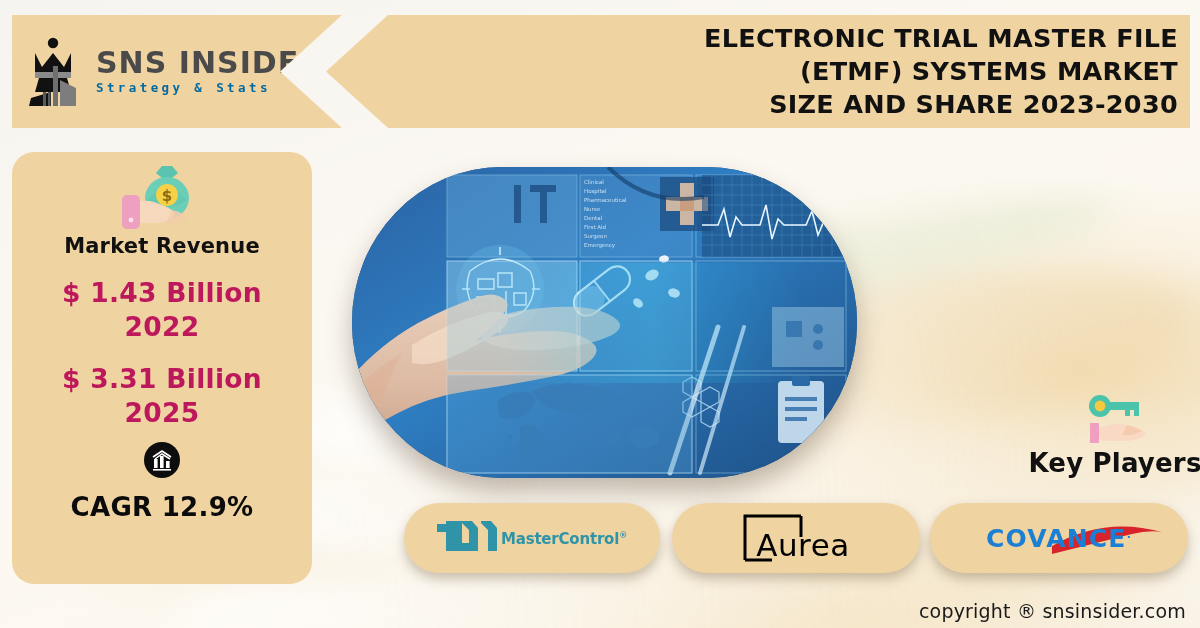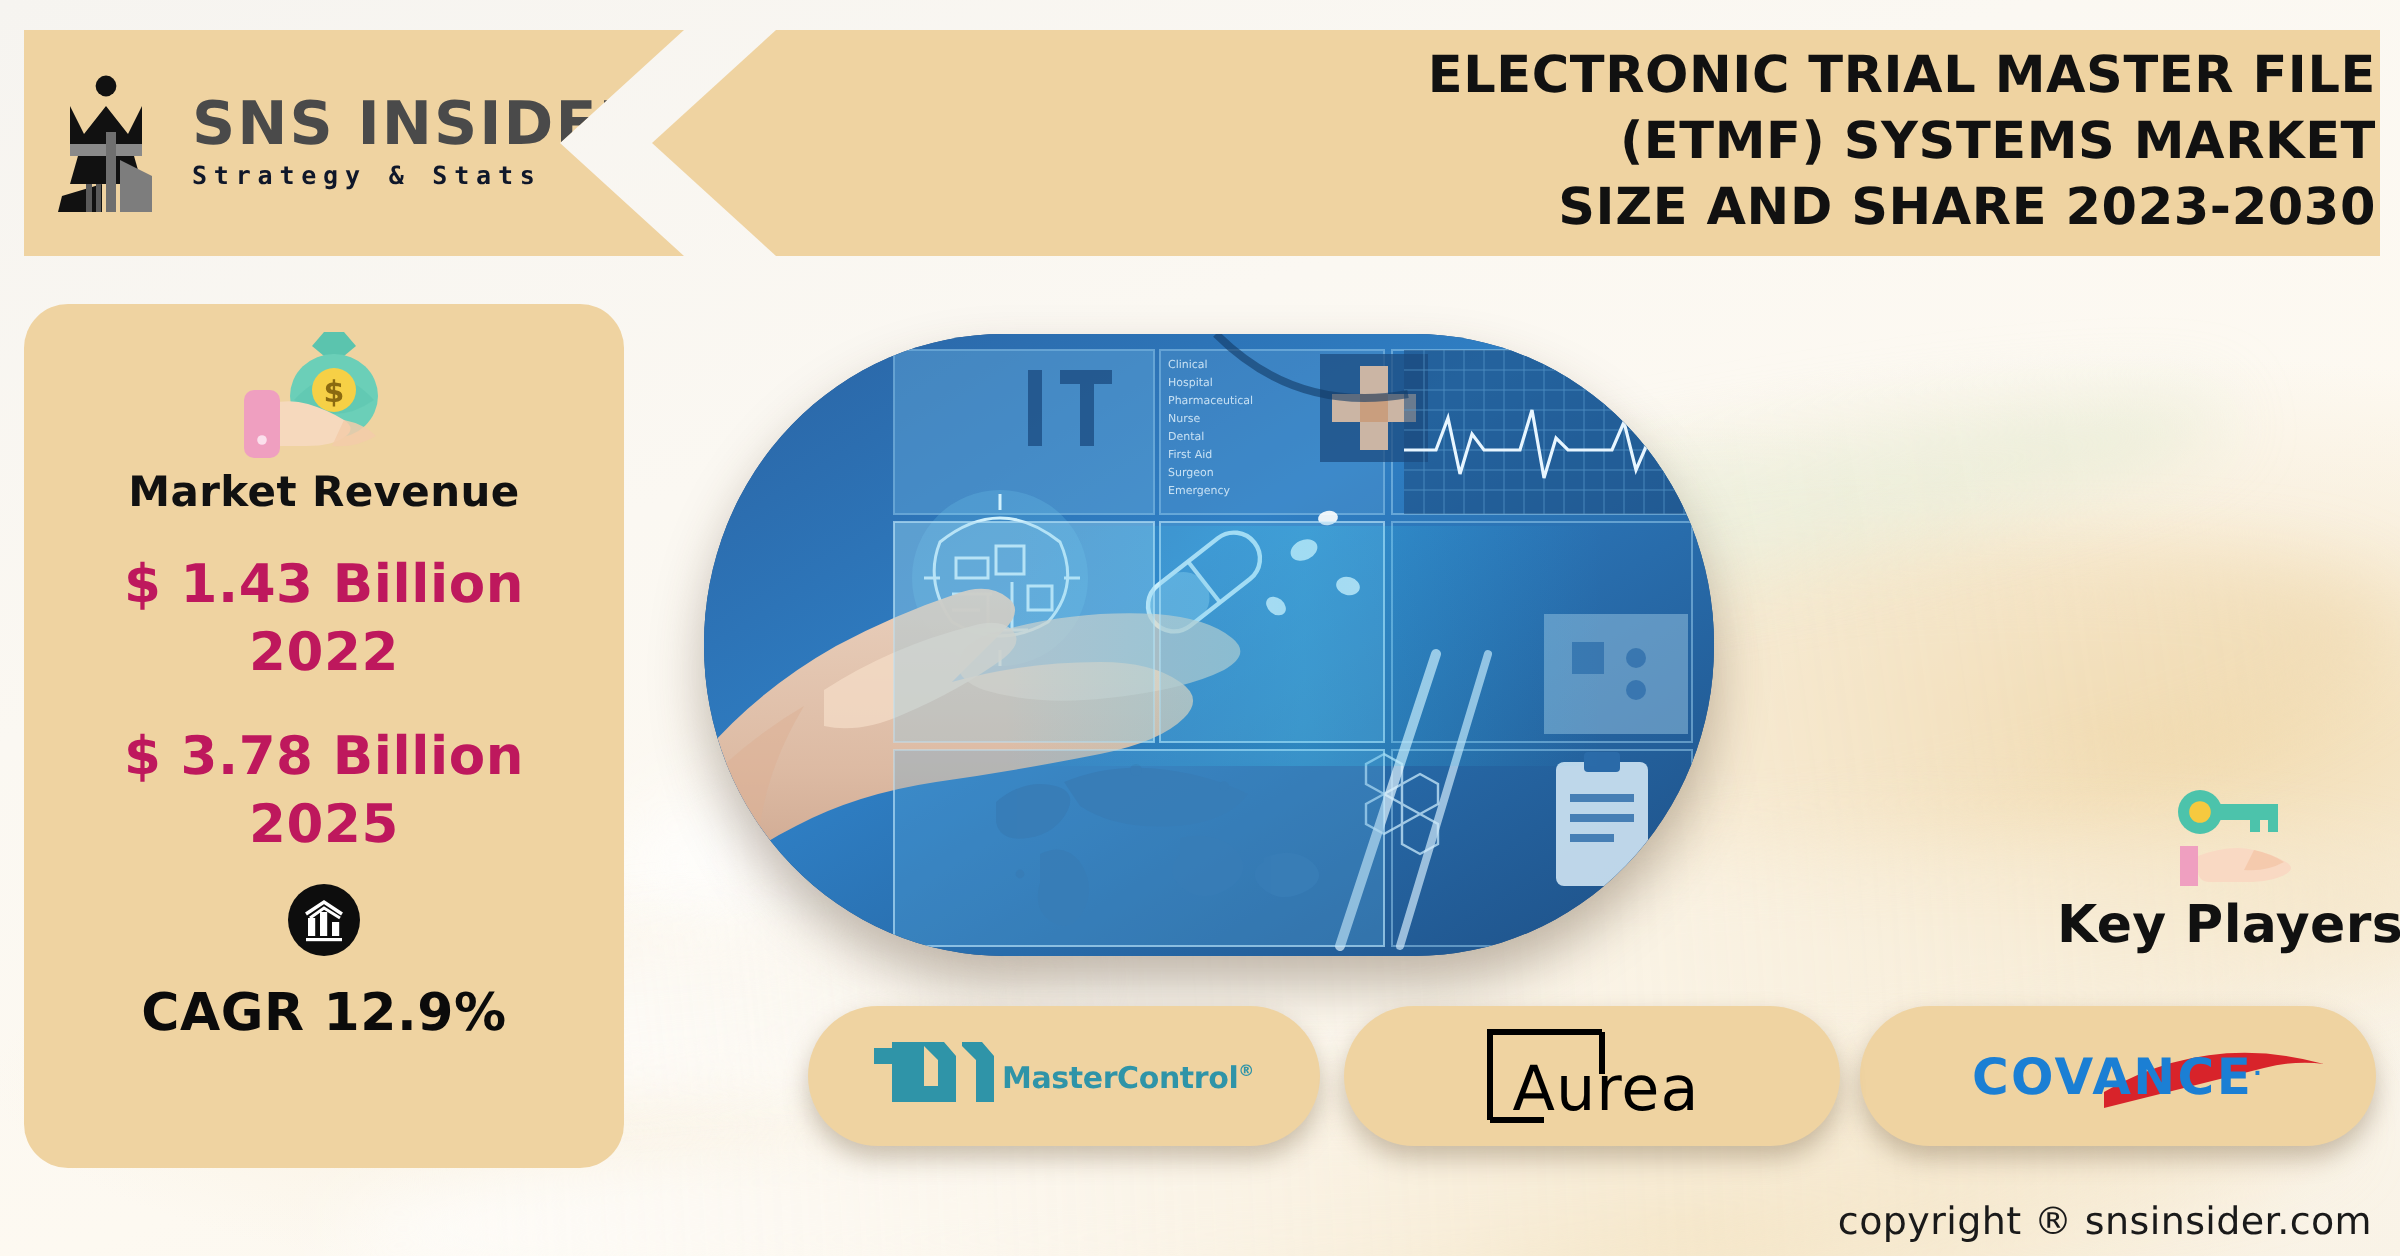--- a/index.html
+++ b/index.html
@@ -29,30 +29,30 @@
   #header-logo-banner{
     position:absolute;left:12px;top:15px;width:330px;height:113px;
     background:#efd3a1;
     clip-path:polygon(0 0, 330px 0, 268px 56.5px, 330px 113px, 0 113px);
     display:flex;align-items:center;
   }
   #logo-wrap{display:flex;align-items:center;gap:8px;padding-left:14px;}
   .logo-mark{width:62px;height:72px;position:relative;flex:0 0 auto;}
   .logo-text{display:flex;flex-direction:column;line-height:1;}
   .logo-main{font-family:"DejaVu Sans", sans-serif;font-size:30px;font-weight:700;color:#4a4a4a;letter-spacing:1px;}
-  .logo-sub{font-family:"DejaVu Sans Mono", monospace;font-size:12.5px;font-weight:700;color:#0f172a;letter-spacing:3.4px;margin-top:4px;}
+  .logo-sub{font-family:"DejaVu Sans Mono", monospace;font-size:12.5px;font-weight:700;color:#0369a1;letter-spacing:3.4px;margin-top:4px;}
 
   #title-banner{
     position:absolute;left:326px;top:15px;width:864px;height:113px;
     background:#efd3a1;
     clip-path:polygon(62px 0, 864px 0, 864px 113px, 62px 113px, 0 56.5px);
     display:flex;align-items:center;justify-content:flex-end;
   }
   #title-text{
-    text-align:right;padding-right:2px;
+    text-align:right;padding-right:12px;
     font-family:"DejaVu Sans", sans-serif;
     font-size:25.5px;font-weight:700;color:#111;
     line-height:1.30;letter-spacing:.3px;text-transform:uppercase;
   }
   #title-text span{display:block;}
 
   
   #stats-panel{
     position:absolute;left:12px;top:152px;width:300px;height:432px;
     background:#efd3a1;border-radius:22px;
@@ -184,21 +184,21 @@
       </svg>
     </div>
     <div class="stat-label">Market Revenue</div>
 
     <div class="stat-figure">
       <span>$ 1.43 Billion</span>
       <span class="yr">2022</span>
     </div>
 
     <div class="stat-figure">
-      <span>$ 3.78 Billion</span>
+      <span>$ 3.31 Billion</span>
       <span class="yr">2025</span>
     </div>
 
     <div id="cagr-icon">
       <svg viewBox="0 0 36 36" xmlns="http://www.w3.org/2000/svg">
         <circle cx="18" cy="18" r="18" fill="#0d0d0d"></circle>
         <path d="M9 15 L18 9 L27 15" fill="none" stroke="#fff" stroke-width="1.7"></path>
         <rect x="10" y="17" width="3.6" height="9" fill="#fff"></rect>
         <rect x="16" y="14" width="3.6" height="12" fill="#fff"></rect>
         <rect x="22" y="19" width="3.6" height="7" fill="#fff"></rect>

